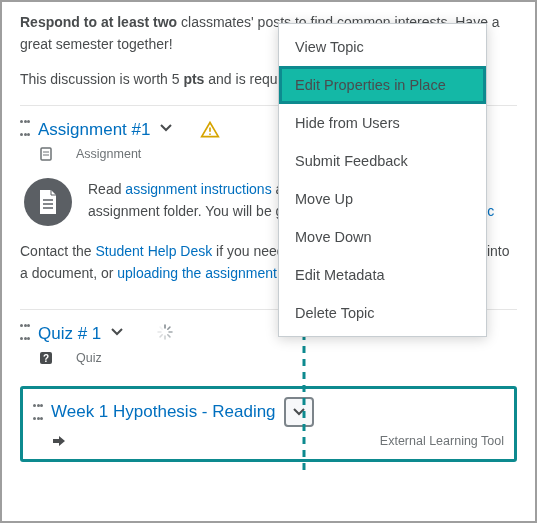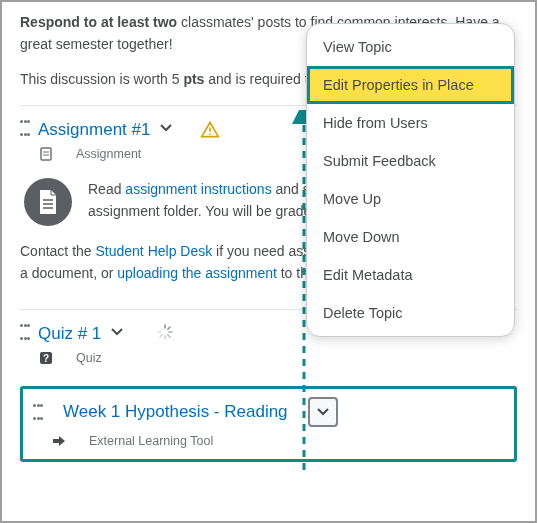--- a/index.html
+++ b/index.html
@@ -57,49 +57,49 @@
   .body-text .link { color:#006fbf; cursor:pointer; }
   .contact-line { margin-top:14px; line-height:1.6; color:#494c4e;}
   .contact-line .link { color:#006fbf; cursor:pointer; }
 
   .week1-wrap {
     border: 3px solid #0d8a8f;
     border-radius: 3px;
     padding: 8px 10px 10px 10px;
     margin-top: 10px;
   }
-  .week1-head { display:flex; align-items:center; gap:20px;}
+  .week1-head { display:flex; align-items:center; gap:8px;}
   .chev-btn {
     width: 30px; height: 30px;
     border: 2px solid #7c848a; border-radius:4px;
     background:#f7f8fa;
     display:inline-flex; align-items:center; justify-content:center;
     cursor:pointer;
   }
   .chev-btn svg { width:12px; height:12px; }
 
   .dropdown {
     position:absolute;
-    top: 21px; left: 304px;
+    top: 21px; left: 276px;
     width: 209px;
     background:#fff;
     border:1px solid #c7cdd1;
-    border-radius:14px;
+    border-radius:0;
     box-shadow: 0 2px 12px rgba(0,0,0,0.18);
     padding: 4px 0;
     z-index: 10;
   }
   .dropdown .menu-item {
     padding: 11px 16px;
     font-size: 14.5px;
     color:#494c4e;
     cursor:pointer;
   }
   .dropdown .menu-item.highlight {
-    background:#fde047;
+    background:#14b8a6;
     outline: 3px solid #0d8a8f;
     outline-offset: -3px;
   }
 
   .arrow-svg {
     position:absolute;
     top: 108px;
     left: 280px;
     width: 40px;
     height: 370px;
@@ -228,21 +228,21 @@
             <i></i>
             <i></i>
           </span>
         <span class="title-link">Week 1 Hypothesis - Reading</span>
         <span class="chev-btn">
           <svg viewBox="0 0 12 12">
               <path d="M1 3 L6 8 L11 3" fill="none" stroke="#494c4e" stroke-width="2"></path>
             </svg>
         </span>
       </div>
-      <div class="sub-line" style="margin-left:18px;">
+      <div class="sub-line" style="margin-left:18px;justify-content:space-between;">
         <span class="sub-icon">
           <svg viewBox="0 0 16 16">
               <path d="M2 6 L8 6 L8 3 L14 8 L8 13 L8 10 L2 10 Z" fill="#494c4e"></path>
             </svg>
         </span>
         <span>External Learning Tool</span>
       </div>
     </div>
 
   </div>

